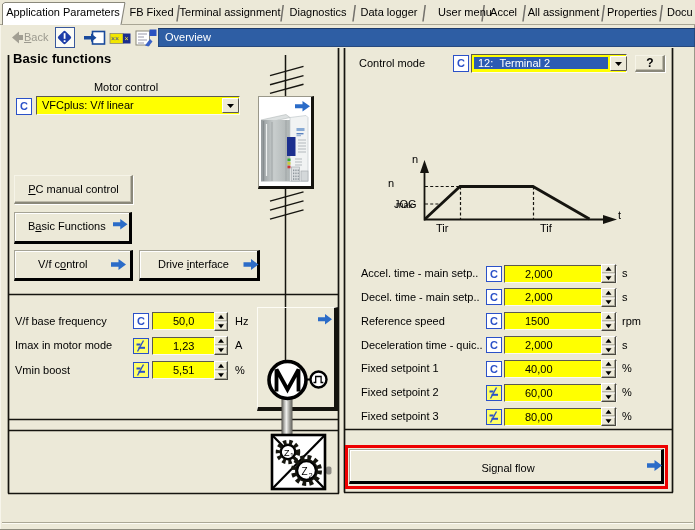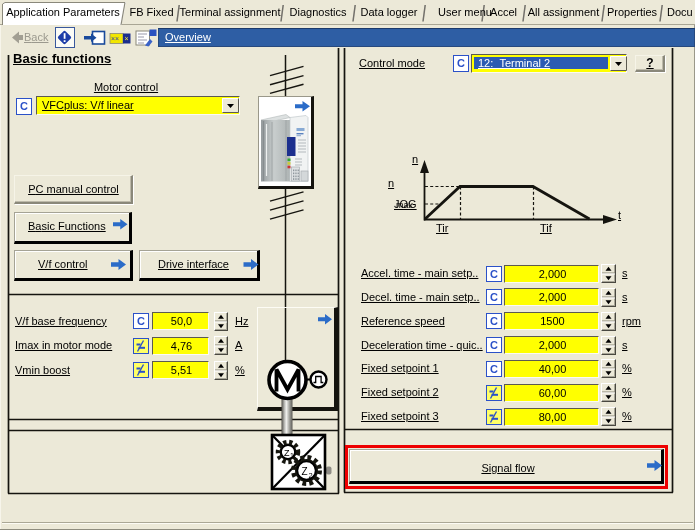--- a/index.html
+++ b/index.html
@@ -1,18 +1,18 @@
 <!DOCTYPE html>
 <html><head><meta charset="utf-8"><style>
 html,body{margin:0;padding:0;}
 #root{position:relative;width:695px;height:530px;background:#ece9d8;font-family:"Liberation Sans",sans-serif;font-size:11px;color:#000;overflow:hidden;}
 .ab{position:absolute;}
-.lbl{position:absolute;white-space:nowrap;line-height:13px;text-decoration:underline;}
+.lbl{position:absolute;white-space:nowrap;line-height:13px;}
 .ctr{text-align:center;}
-.fld{position:absolute;background:#ffff00;border:1px solid #716f63;border-top-color:#5c5a50;border-left-color:#5c5a50;border-bottom-color:#fbfaf3;border-right-color:#fbfaf3;line-height:16px;padding-left:2px;white-space:nowrap;overflow:hidden;text-align:center;}
+.fld{position:absolute;background:#ffff00;border:1px solid #716f63;border-top-color:#5c5a50;border-left-color:#5c5a50;border-bottom-color:#fbfaf3;border-right-color:#fbfaf3;line-height:16px;padding-left:20px;white-space:nowrap;overflow:hidden;}
 .cic{position:absolute;width:14px;height:14px;background:#fff;border:1px solid #2b51c8;color:#2b51c8;font-weight:bold;font-size:11px;text-align:center;line-height:14px;}
 .nic{position:absolute;width:14px;height:14px;background:#ffff66;border:1px solid #2b51c8;}
 .btnA{position:absolute;background:#ece9d8;border:1px solid #f6f4e8;border-right:2px solid #8a887a;border-bottom:2px solid #8a887a;box-shadow:-1px -1px 0 #bdbaAA inset, 1px 1px 0 #fff;}
 .btnB{position:absolute;background:#ece9d8;border-top:1px solid #a5a395;border-left:1px solid #a5a395;border-right:3px solid #000;border-bottom:3px solid #000;box-shadow:inset 1px 1px 0 #fff;}
 .spin{position:absolute;background:#ece9d8;border:1px solid #fff;border-right-color:#494840;border-bottom-color:#494840;box-shadow:inset -1px -1px 0 #a8a698;}
 .tabt{position:absolute;top:0;height:24px;line-height:25px;text-align:center;white-space:nowrap;z-index:3;}
 svg{position:absolute;left:0;top:0;}
 </style></head><body>
 <div id="root">
 <svg width="695" height="530" viewBox="0 0 695 530" style="z-index:1">
@@ -211,21 +211,21 @@
       <polygon points="7.0,16.15 10.0,12.35 4.0,12.35" fill="#000"></polygon>
     </svg>
     <div class="lbl" style="left:235px;top:314.5px;z-index:3">Hz</div>
     <div class="lbl" style="left:15px;top:339.0px;z-index:3">Imax in motor mode</div>
     <div class="nic" style="left:133px;top:337.5px;z-index:3"></div>
     <svg class="ab" width="14" height="14" viewBox="0 0 14 14" style="left:134px;top:338.5px;z-index:4">
       <line x1="2.5" y1="5.5" x2="6.5" y2="5.5" stroke="#2b51c8" stroke-width="2"></line>
       <line x1="4.5" y1="8.8" x2="11" y2="8.8" stroke="#2b51c8" stroke-width="2"></line>
       <line x1="3.5" y1="12.5" x2="9.5" y2="1.5" stroke="#2b51c8" stroke-width="1.4"></line>
     </svg>
-    <div class="fld" style="left:152px;top:336.5px;width:53px;height:16px;z-index:2">4,76</div>
+    <div class="fld" style="left:152px;top:336.5px;width:53px;height:16px;z-index:2">1,23</div>
     <div class="spin" style="left:214px;top:336.0px;width:12px;height:17px;z-index:2"></div>
     <svg class="ab" width="14" height="19" viewBox="0 0 14 19" style="left:214px;top:336.0px;z-index:3">
       <line x1="1" y1="9.0" x2="13" y2="9.0" stroke="#8a8878" stroke-width="1"></line>
       <line x1="1" y1="10.0" x2="13" y2="10.0" stroke="#fff" stroke-width="1"></line>
       <polygon points="7.0,2.85 10.0,6.6499999999999995 4.0,6.6499999999999995" fill="#000"></polygon>
       <polygon points="7.0,16.15 10.0,12.35 4.0,12.35" fill="#000"></polygon>
     </svg>
     <div class="lbl" style="left:235px;top:339.0px;z-index:3">A</div>
     <div class="lbl" style="left:15px;top:363.5px;z-index:3">Vmin boost</div>
     <div class="nic" style="left:133px;top:362px;z-index:3"></div>

